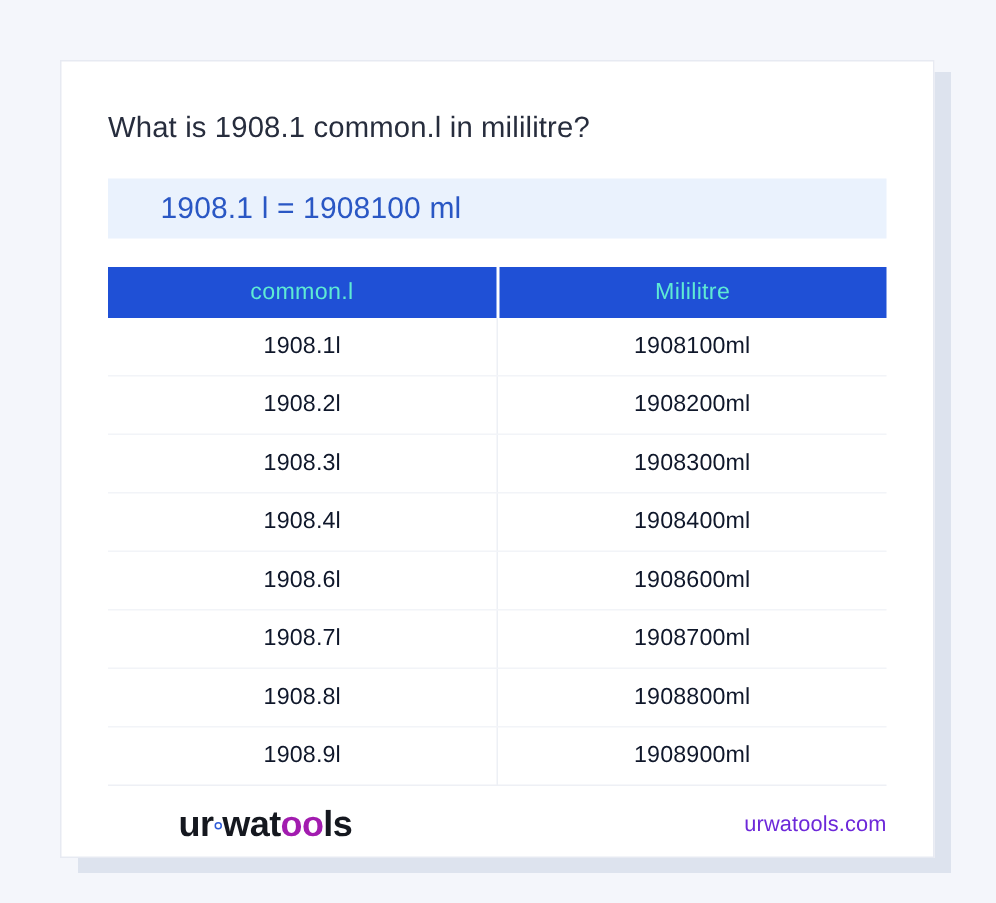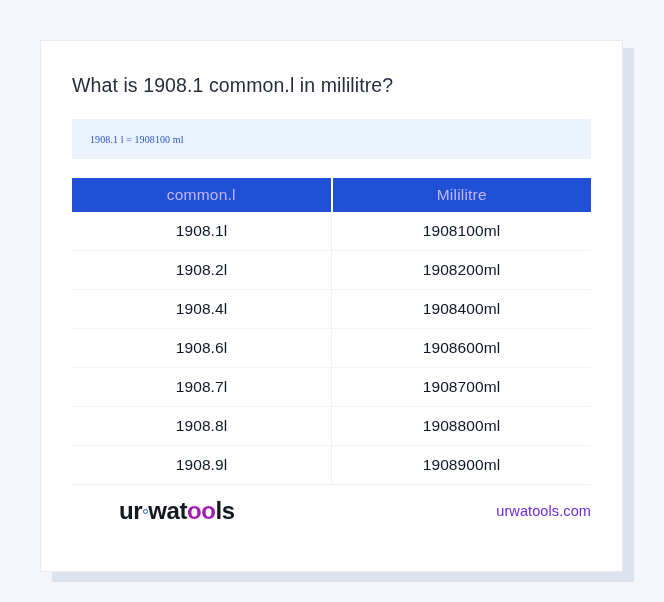--- a/index.html
+++ b/index.html
@@ -52,38 +52,37 @@
     letter-spacing: 0.1px;
     line-height: 1.3;
   }
 
   .result-banner {
     margin-top: 21px;
     height: 40px;
     background: #eaf2fd;
     display: flex;
     align-items: center;
-    padding-left: 18px;
+    padding-left: 35px;
     box-sizing: border-box;
-    font-size: 10px;
+    font-size: 20px;
     color: #2a57c4;
     letter-spacing: 0.1px;
-    font-family: Liberation Serif, serif;
   }
 
   .conv-table {
     margin-top: 19px;
     width: 100%;
     border-collapse: collapse;
     table-layout: fixed;
   }
 
   .conv-table th {
     background: #1f50d6;
-    color: #c4b5fd;
+    color: #5eead4;
     font-size: 15.5px;
     font-weight: 400;
     height: 32px;
     text-align: center;
     letter-spacing: 0.2px;
   }
   .conv-table th.col-left {
     border-right: 2px solid #ffffff;
   }
 
@@ -173,20 +172,24 @@
       <tbody>
         <tr>
           <td class="col-left">1908.1l</td>
           <td>1908100ml</td>
         </tr>
         <tr>
           <td class="col-left">1908.2l</td>
           <td>1908200ml</td>
         </tr>
         <tr>
+          <td class="col-left">1908.3l</td>
+          <td>1908300ml</td>
+        </tr>
+        <tr>
           <td class="col-left">1908.4l</td>
           <td>1908400ml</td>
         </tr>
         <tr>
           <td class="col-left">1908.6l</td>
           <td>1908600ml</td>
         </tr>
         <tr>
           <td class="col-left">1908.7l</td>
           <td>1908700ml</td>

